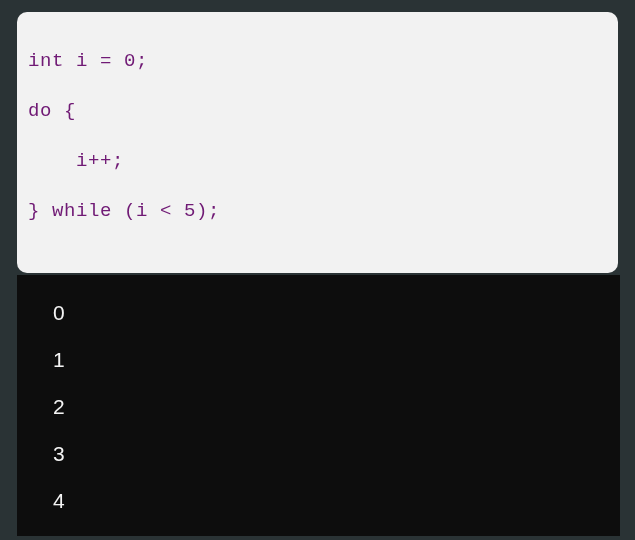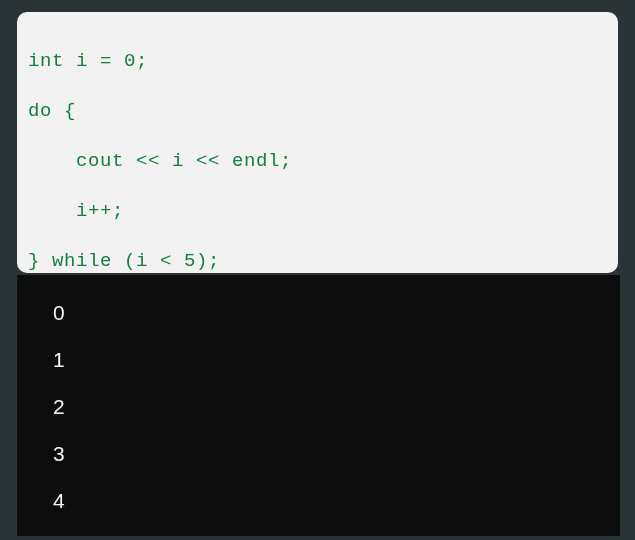--- a/index.html
+++ b/index.html
@@ -34,21 +34,21 @@
     box-sizing: border-box;
     padding: 24px 0 0 0;
     overflow: hidden;
   }
 
   .code-line {
     font-family: "Liberation Mono", "DejaVu Sans Mono", monospace;
     font-size: 19px;
     line-height: 50px;
     height: 50px;
-    color: #15803d;
+    color: #701a75;
     white-space: pre;
     padding-left: 11px;
     letter-spacing: 0.6px;
   }
 
   
   #output-panel {
     position: absolute;
     left: 17px;
     top: 275px;
@@ -72,21 +72,20 @@
   }
 </style>
 </head>
 <body>
 
 <div id="screen">
 
   <div id="code-panel">
     <div class="code-line">int i = 0;</div>
     <div class="code-line">do {</div>
-    <div class="code-line">    cout &lt;&lt; i &lt;&lt; endl;</div>
     <div class="code-line">    i++;</div>
     <div class="code-line">} while (i &lt; 5);</div>
   </div>
 
   <div id="output-panel">
     <div class="output-line">0</div>
     <div class="output-line">1</div>
     <div class="output-line">2</div>
     <div class="output-line">3</div>
     <div class="output-line">4</div>

